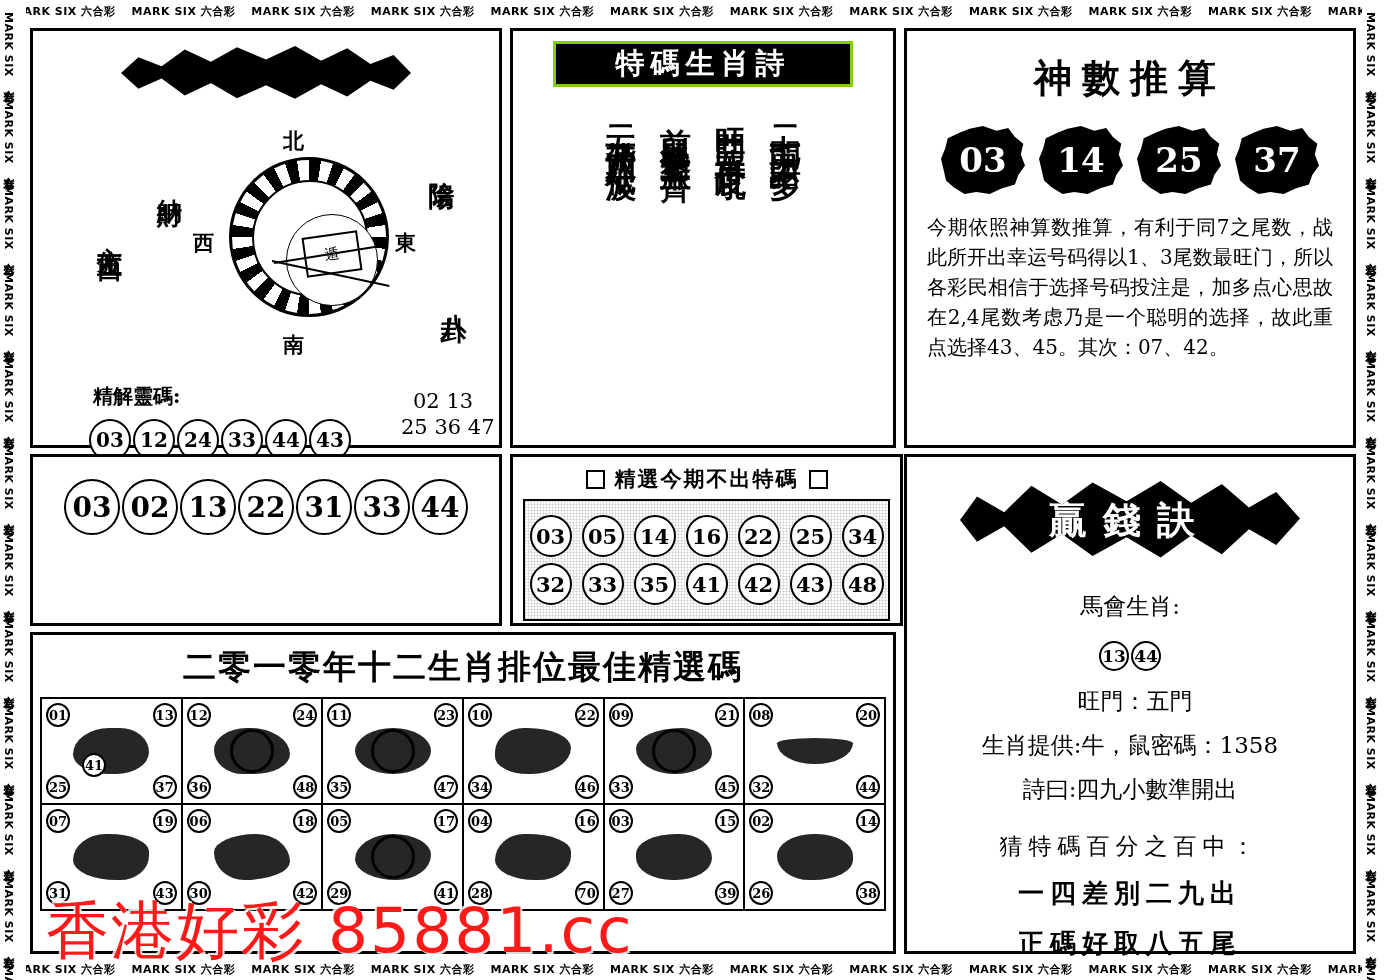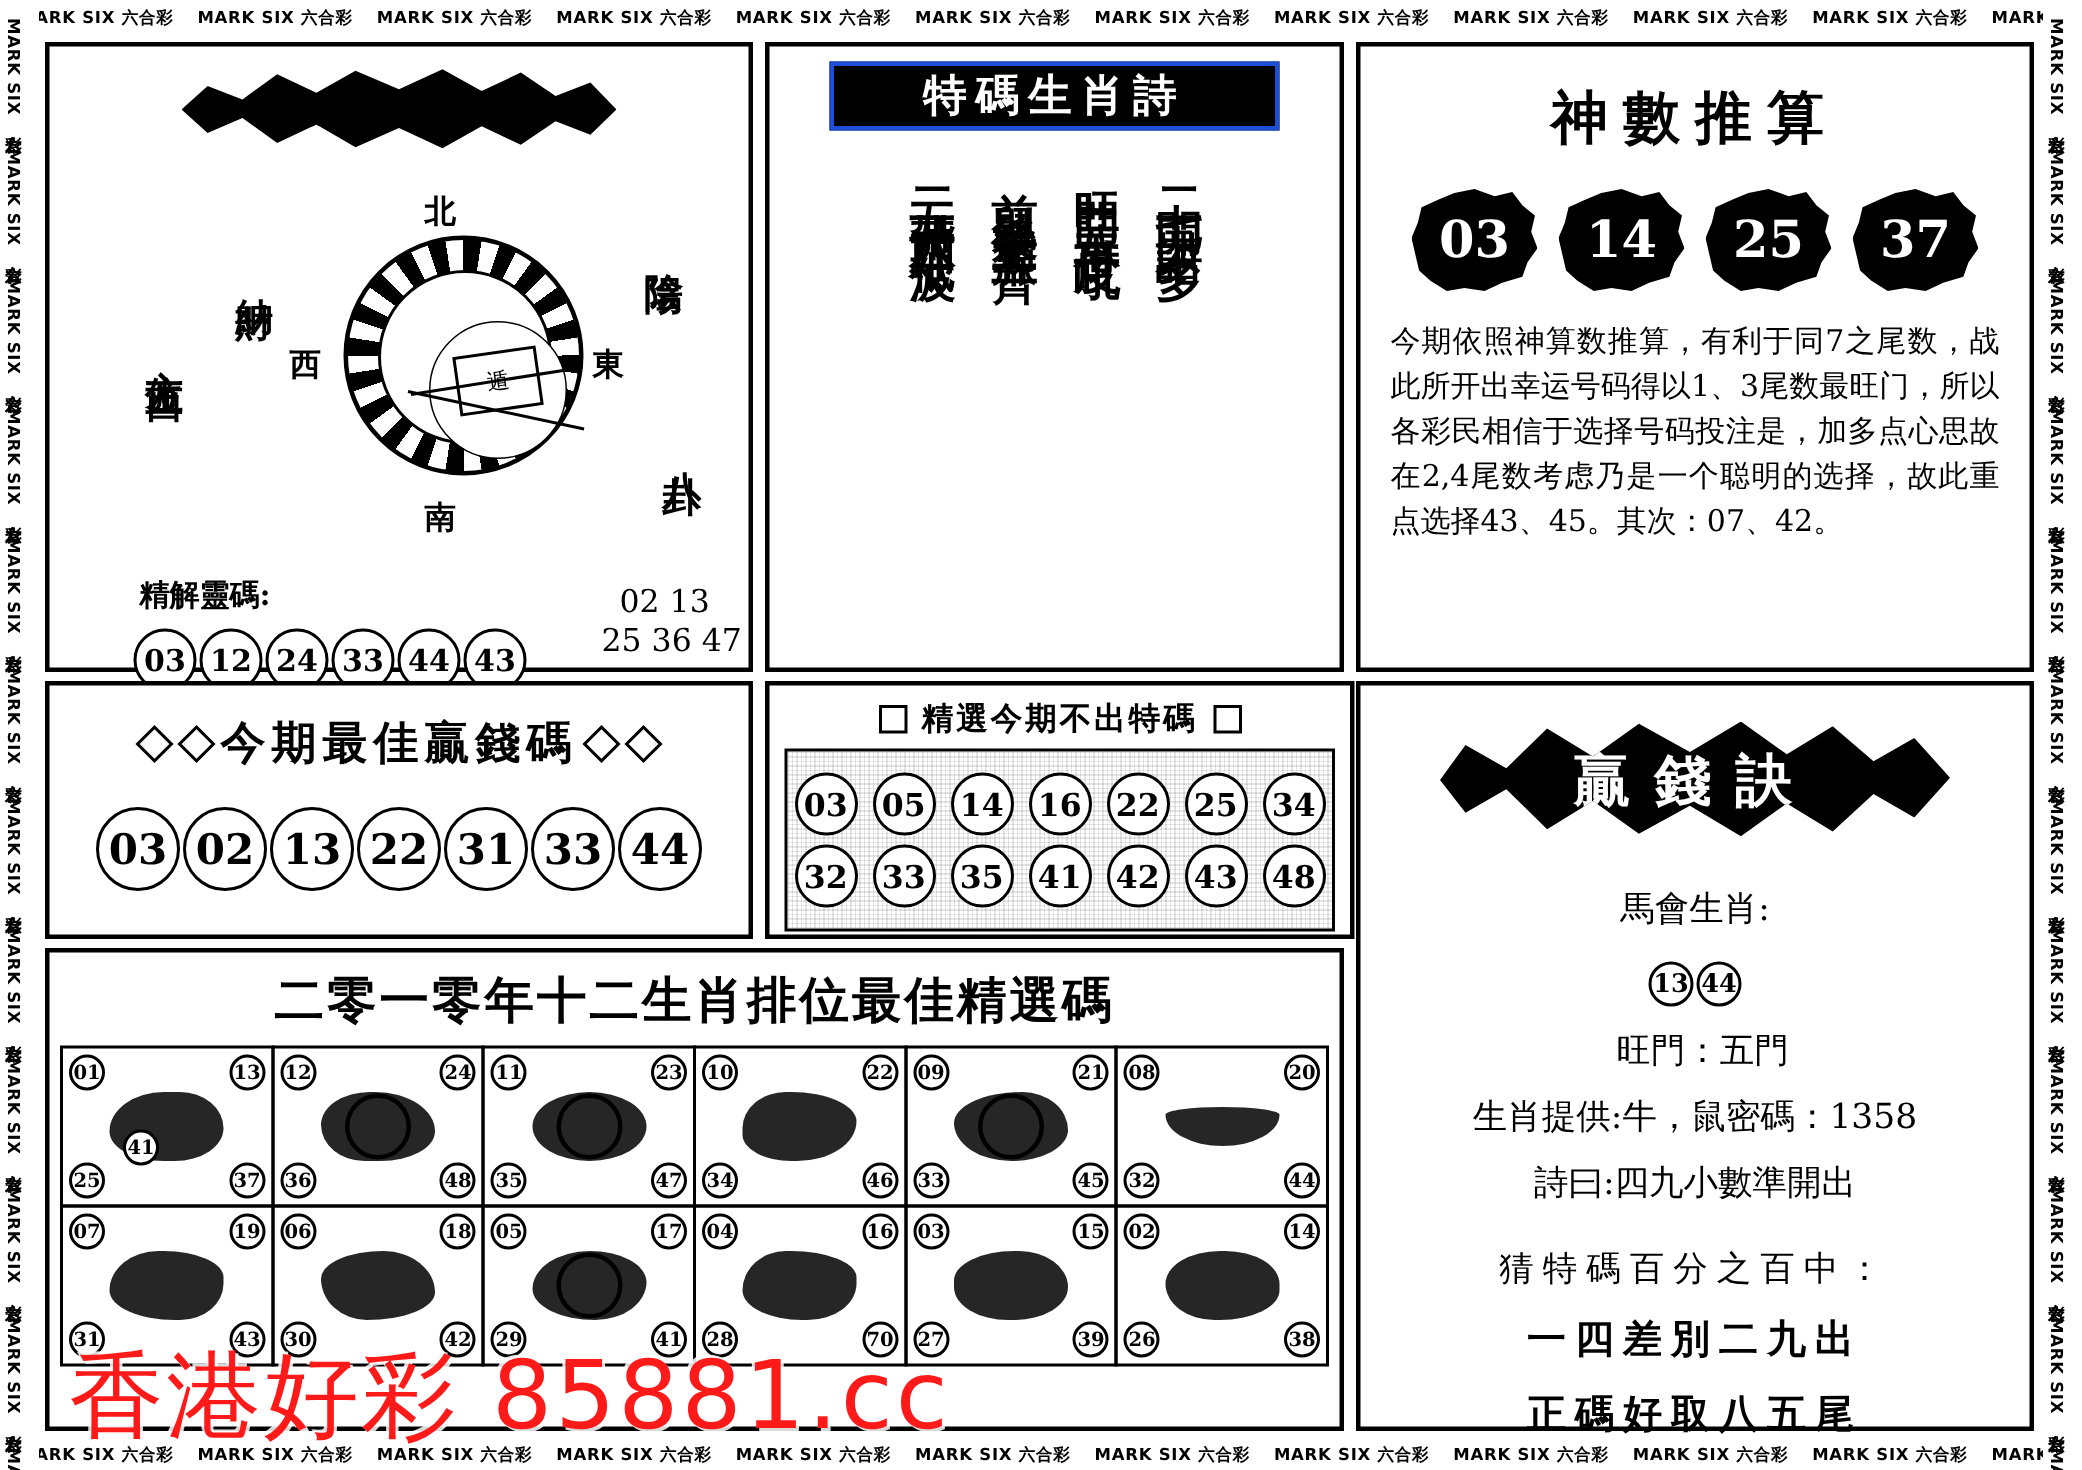--- a/index.html
+++ b/index.html
@@ -58,21 +58,21 @@
     font-family:"DejaVu Serif","Liberation Serif",serif;font-weight:bold;
     box-sizing:border-box;background:#fff;
   }
 
   
   #panel-poem{left:484px;top:6px;width:386px;height:420px;}
   .blackbar{
     margin:10px auto 0;width:300px;height:46px;background:#000;color:#fff;
     display:flex;align-items:center;justify-content:center;
     font-family:Liberation Mono, monospace;font-weight:bold;
-    font-size:29px;letter-spacing:6px;border:3px solid #1d4ed8;box-sizing:border-box;
+    font-size:29px;letter-spacing:6px;border:3px solid #84cc16;box-sizing:border-box;
   }
   .poem-cols{display:flex;flex-direction:row-reverse;justify-content:center;gap:22px;margin-top:16px;}
   .poem-col{writing-mode:vertical-rl;text-orientation:upright;font-family:"DejaVu Serif","Liberation Serif",serif;
      font-weight:bold;font-size:31px;letter-spacing:7px;line-height:1.06;height:290px;}
 
   
   #panel-shen{left:878px;top:6px;width:452px;height:420px;}
   .shen-title{text-align:center;font-family:"DejaVu Serif","Liberation Serif",serif;font-weight:bold;font-size:38px;letter-spacing:10px;margin-top:22px;}
   .shen-balls{display:flex;justify-content:center;gap:14px;margin-top:22px;}
   .ball{
@@ -350,27 +350,20 @@
     <div class="shen-balls" id="shen-balls">
         <div class="ball">03</div>
         <div class="ball">14</div>
         <div class="ball">25</div>
         <div class="ball">37</div>
       </div>
     <div class="shen-body">今期依照神算数推算，有利于同7之尾数，战此所开出幸运号码得以1、3尾数最旺门，所以各彩民相信于选择号码投注是，加多点心思故在2,4尾数考虑乃是一个聪明的选择，故此重点选择43、45。其次：07、42。</div>
   </div>
 
   <div class="panel" id="panel-best">
-    <div class="best-title cjk">
-      <span class="diamond"></span>
-      <span class="diamond"></span>
-      <span>今期最佳贏錢碼</span>
-      <span class="diamond"></span>
-      <span class="diamond"></span>
-    </div>
     <div class="best-nums" id="best-nums">
         <span class="numcircle">03</span>
         <span class="numcircle">02</span>
         <span class="numcircle">13</span>
         <span class="numcircle">22</span>
         <span class="numcircle">31</span>
         <span class="numcircle">33</span>
         <span class="numcircle">44</span>
       </div>
   </div>

